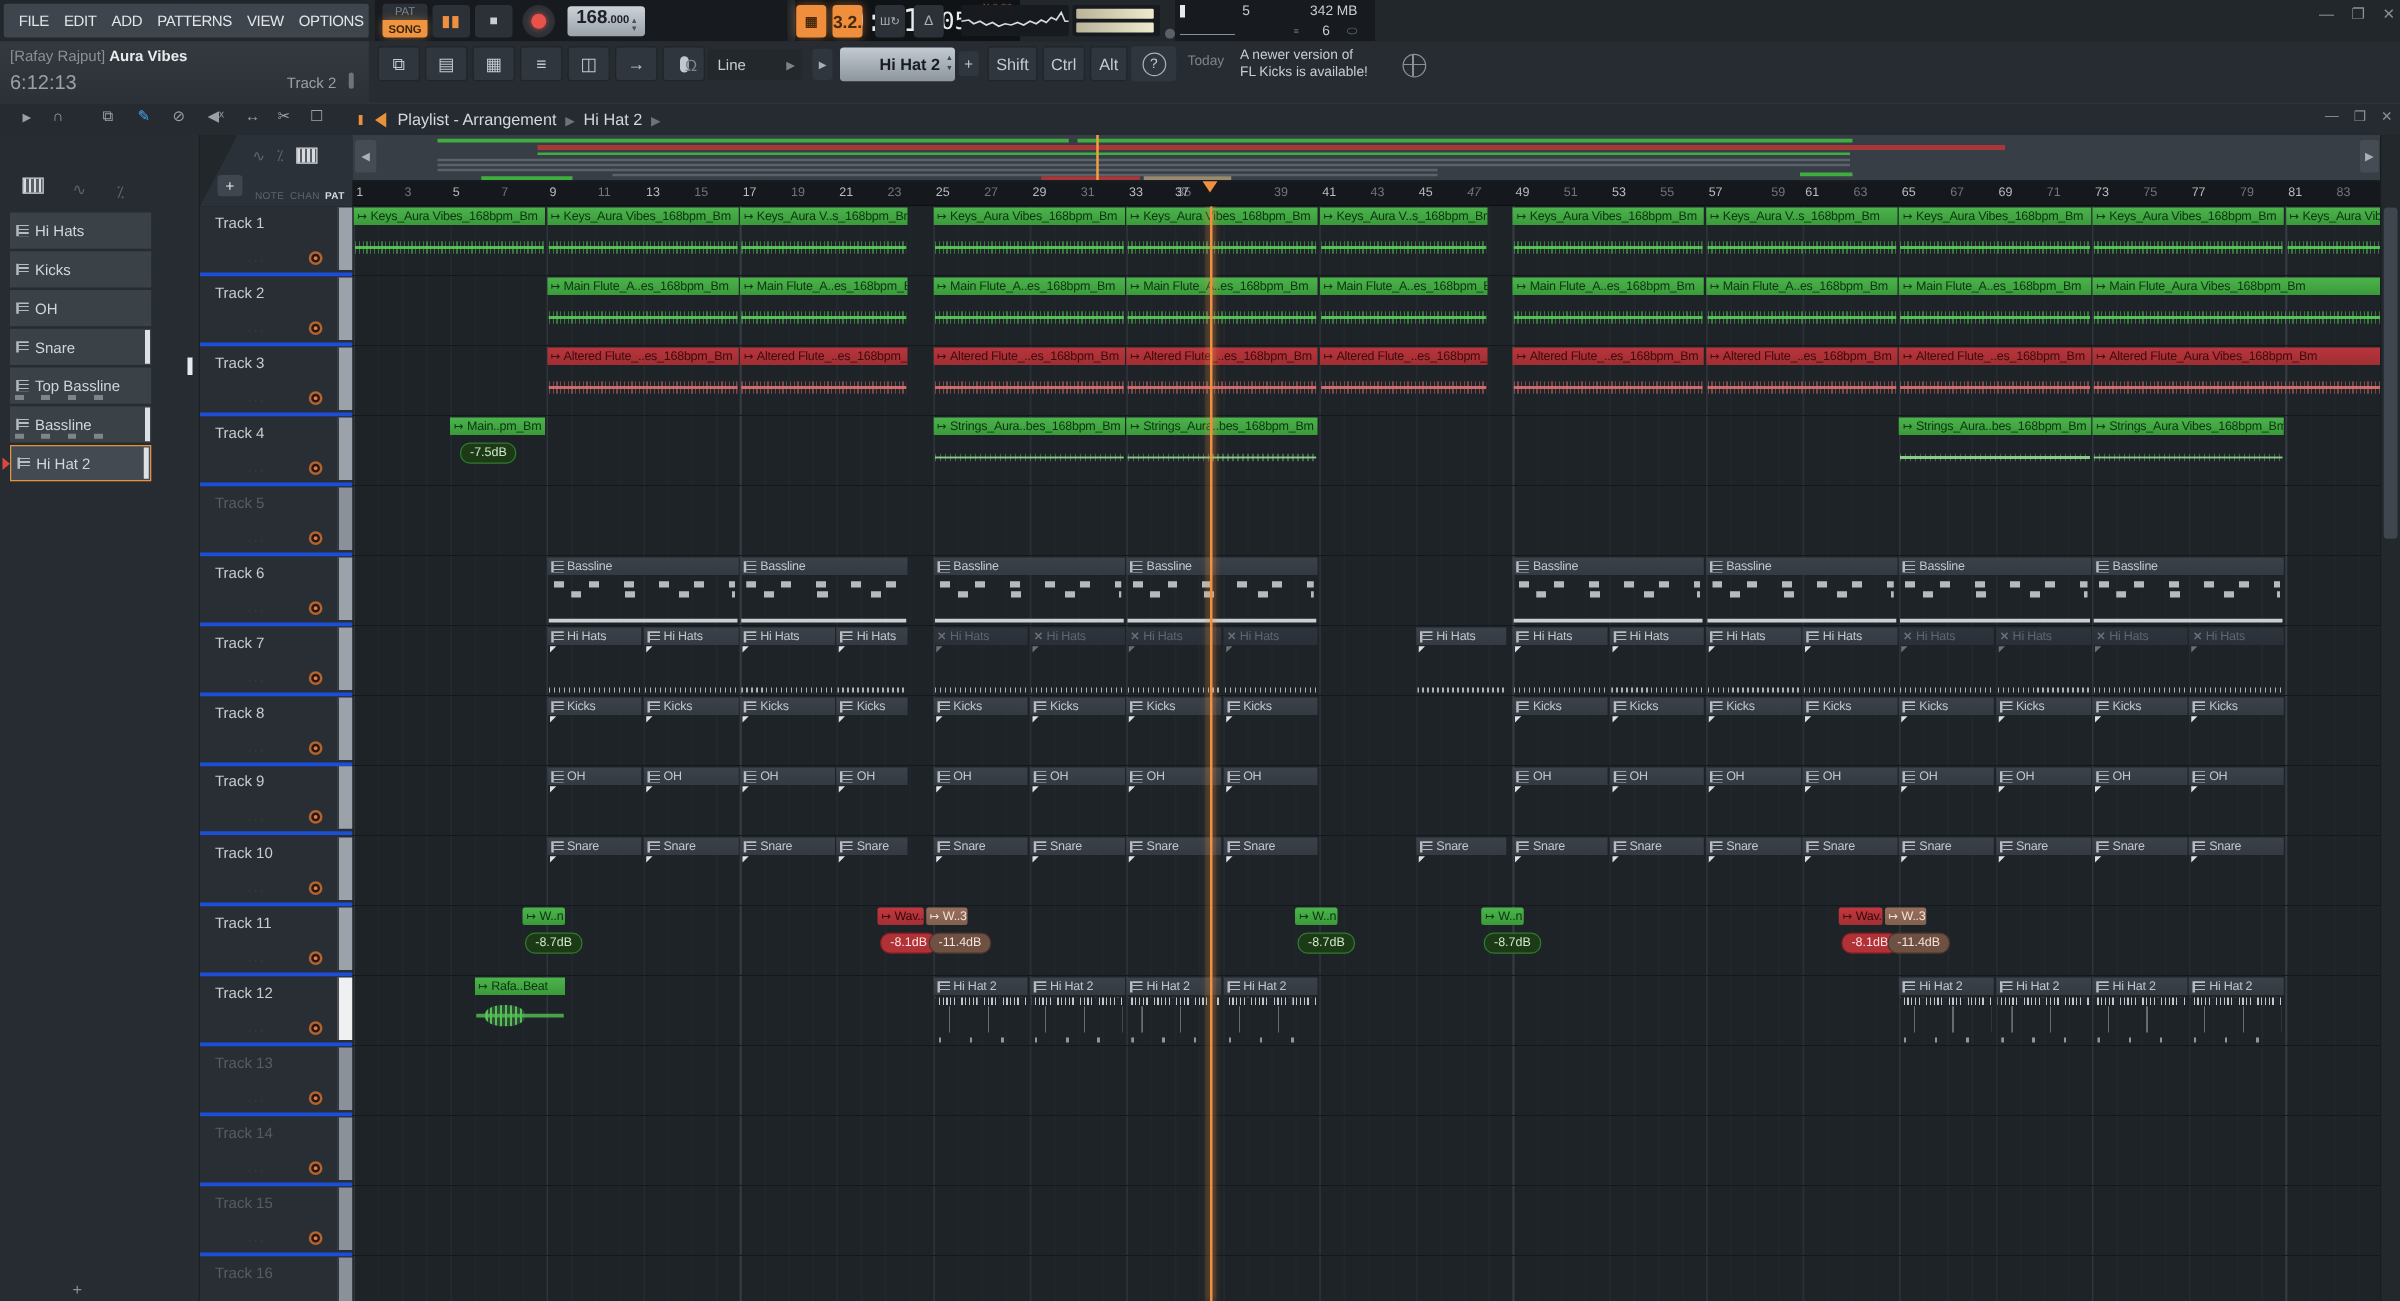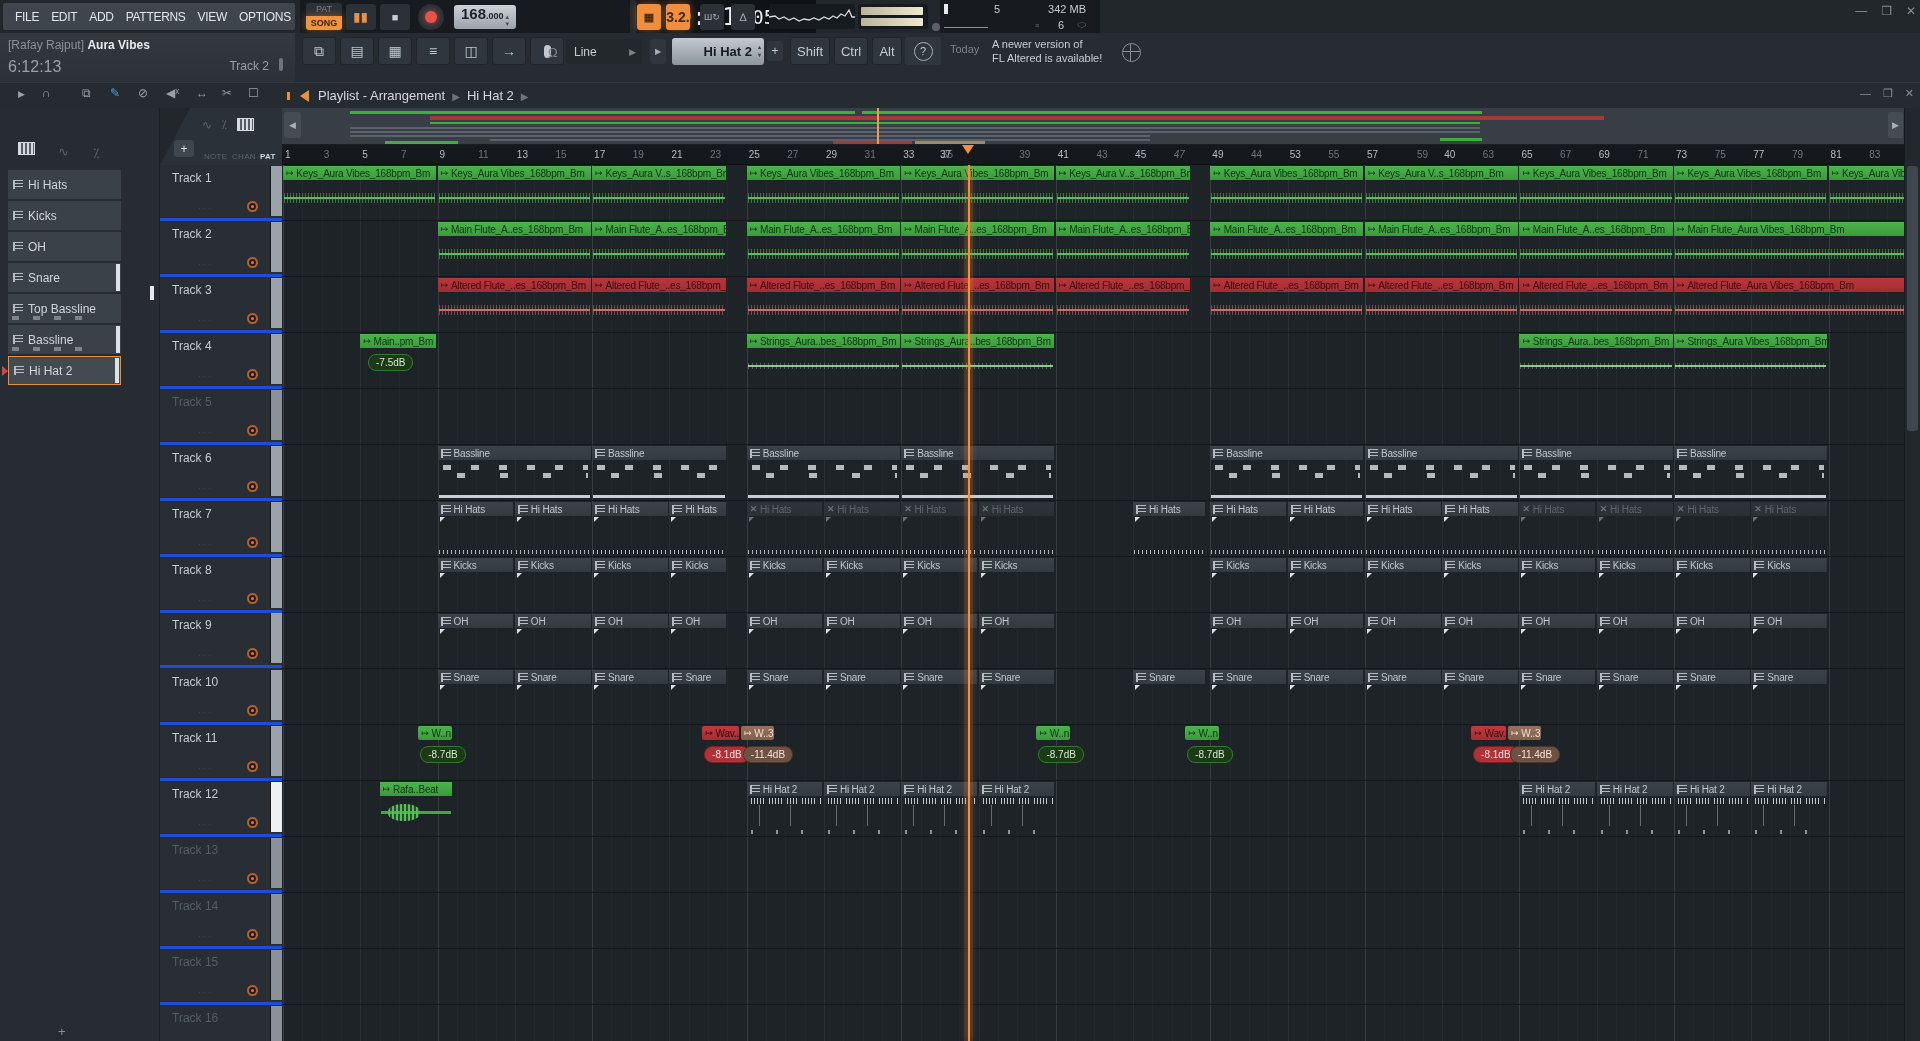--- a/index.html
+++ b/index.html
@@ -303,21 +303,21 @@
     <div class="modbtn" style="left:790px;width:40px;">Shift</div>
     <div class="modbtn" style="left:834px;width:34px;">Ctrl</div>
     <div class="modbtn" style="left:872px;width:30px;">Alt</div>
     <div id="help-btn">
         <div id="help-q">?</div>
       </div>
     <div id="hint-panel">
       <span id="hint-day">Today</span>
       <div id="hint-text">
         <span>A newer version of</span><br>
-        <span>FL Altered is available!</span>
+        <span>FL Kicks is available!</span>
       </div>
       <div id="globe"></div>
     </div>
   </div>
 
   <div id="pltoolbar" class="abs">
     <span class="plicon" style="left:18px;font-size:9px;top:6px;">▶</span>
     <span class="plicon" style="left:42px;font-weight:bold;">∩</span>
     <span class="plicon" style="left:82px;">⧉</span>
     <span class="plicon" id="brush-icon" style="left:110px;">✎</span>
@@ -530,26 +530,26 @@
       <span class="rnum" style="left: 582.6px;">31</span>
       <span class="rnum major" style="left: 621.24px;">33</span>
       <span class="rnum" style="left: 659.88px;">35</span>
       <span class="rnum major" style="left: 658px;">37</span>
       <span class="rnum" style="left: 737.16px;">39</span>
       <span class="rnum major" style="left: 775.8px;">41</span>
       <span class="rnum" style="left: 814.44px;">43</span>
       <span class="rnum major" style="left: 853.08px;">45</span>
       <span class="rnum" style="left: 891.72px; font-style: italic;">47</span>
       <span class="rnum major" style="left: 930.36px;">49</span>
-      <span class="rnum" style="left: 969px;">44</span>
+      <span class="rnum" style="left: 969px;">51</span>
       <span class="rnum major" style="left: 1007.64px;">53</span>
       <span class="rnum" style="left: 1046.28px;">55</span>
       <span class="rnum major" style="left: 1084.92px;">57</span>
       <span class="rnum" style="left: 1135px;">59</span>
-      <span class="rnum major" style="left: 1162.2px;">40</span>
+      <span class="rnum major" style="left: 1162.2px;">61</span>
       <span class="rnum" style="left: 1200.84px;">63</span>
       <span class="rnum major" style="left: 1239.48px;">65</span>
       <span class="rnum" style="left: 1278.12px;">67</span>
       <span class="rnum major" style="left: 1316.76px;">69</span>
       <span class="rnum" style="left: 1355.4px;">71</span>
       <span class="rnum major" style="left: 1394.04px;">73</span>
       <span class="rnum" style="left: 1432.68px;">75</span>
       <span class="rnum major" style="left: 1471.32px;">77</span>
       <span class="rnum" style="left: 1509.96px;">79</span>
       <span class="rnum major" style="left: 1548.6px;">81</span>

